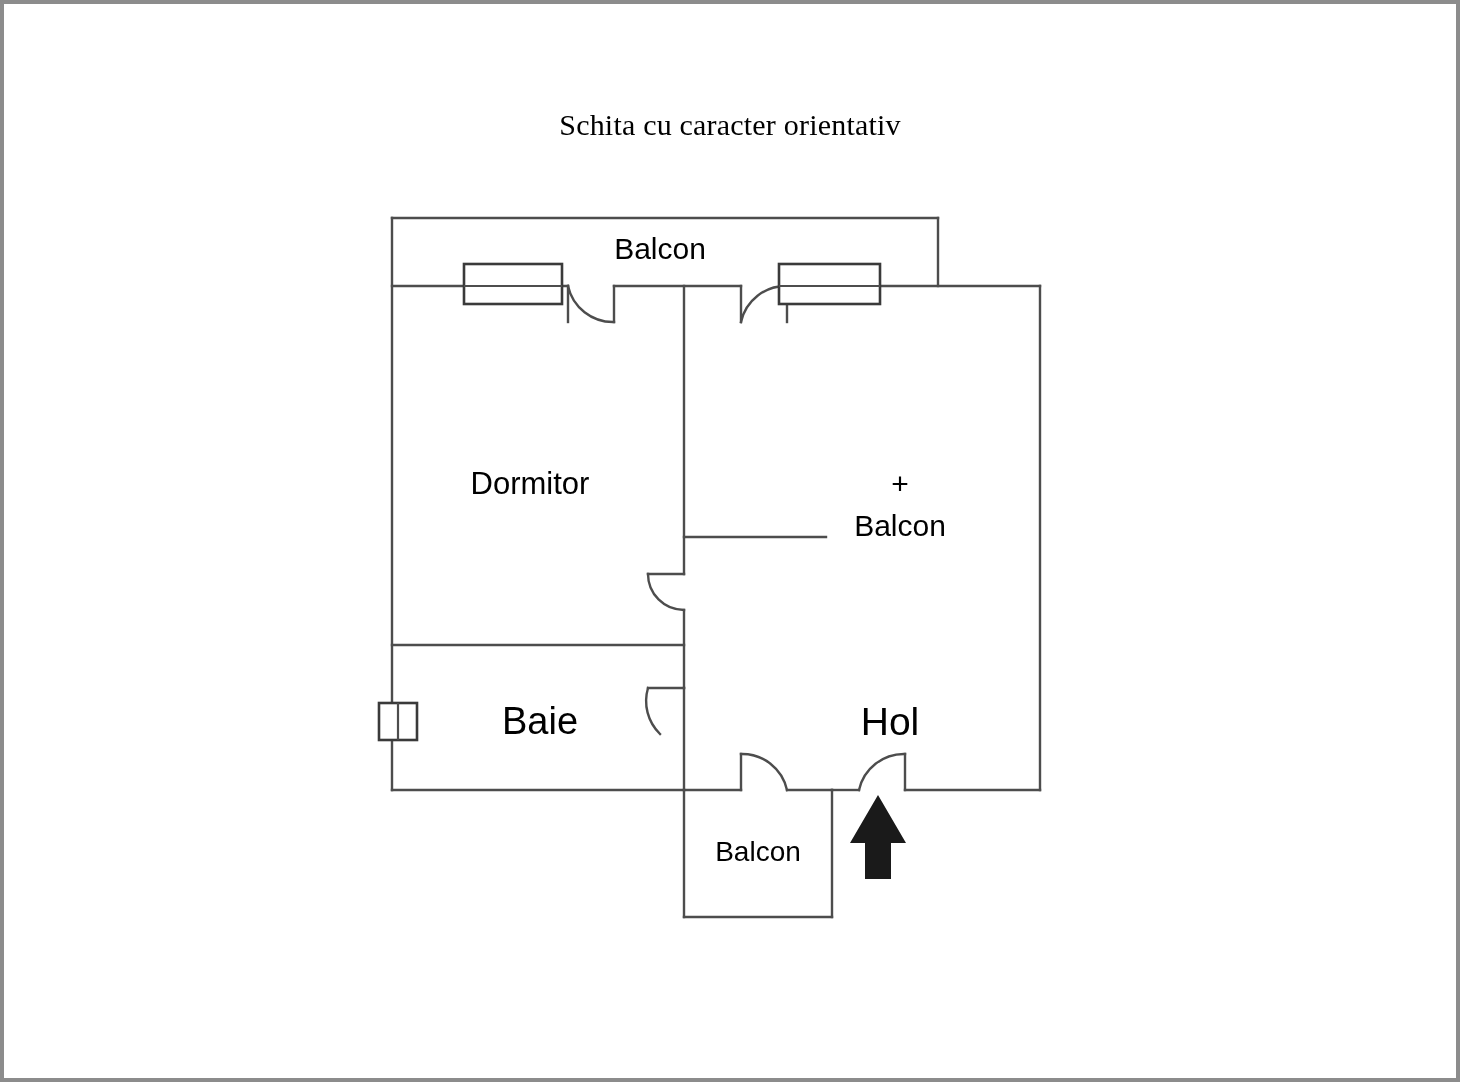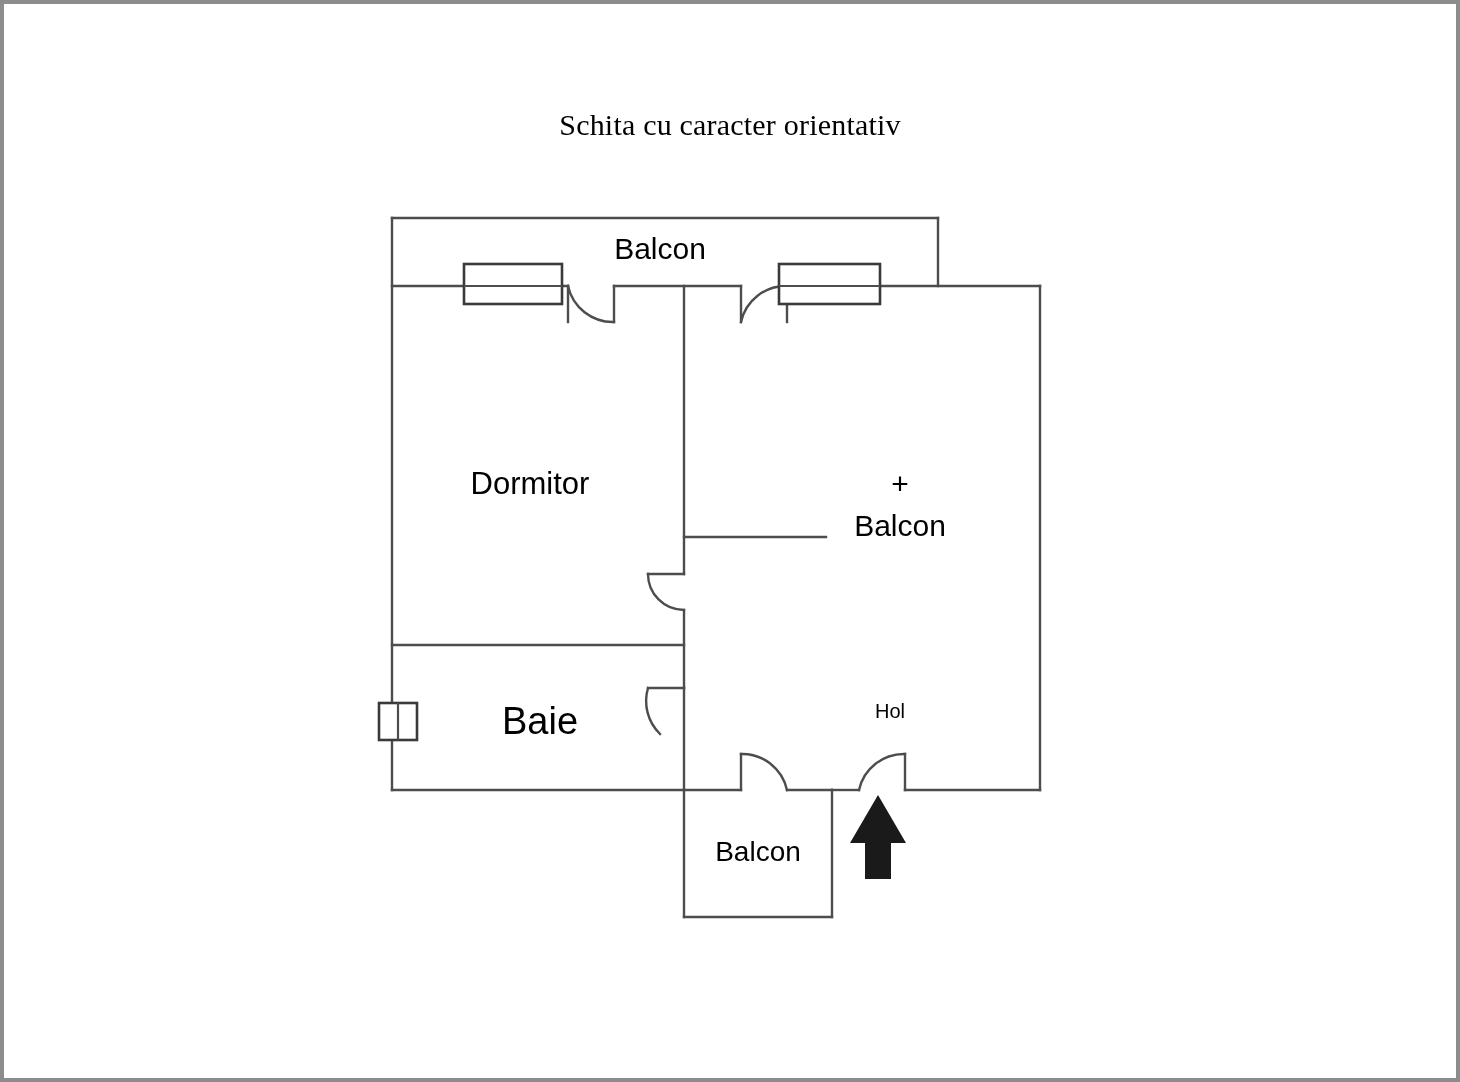--- a/index.html
+++ b/index.html
@@ -64,21 +64,21 @@
     position: absolute;
     color: #000000;
     font-family: "Liberation Sans", sans-serif;
     white-space: nowrap;
     text-align: center;
   }
   #label-balcon   { left: 530px; top: 232px; width: 260px; font-size: 30px; }
   #label-dormitor { left: 400px; top: 466px; width: 260px; font-size: 31px; }
   #label-bucatarie{ left: 780px; top: 463px; width: 240px; font-size: 30px; line-height: 42px; }
   #label-baie     { left: 450px; top: 700px; width: 180px; font-size: 38px; }
-  #label-hol      { left: 810px; top: 700px; width: 160px; font-size: 20px; }
+  #label-hol      { left: 810px; top: 700px; width: 160px; font-size: 39px; }
   #label-debara   { left: 680px; top: 836px; width: 156px; font-size: 28px; }
 </style>
 </head>
 <body>
 
 <div id="page">
 
   <div id="frame"></div>
   <div id="inner-frame"></div>
 

